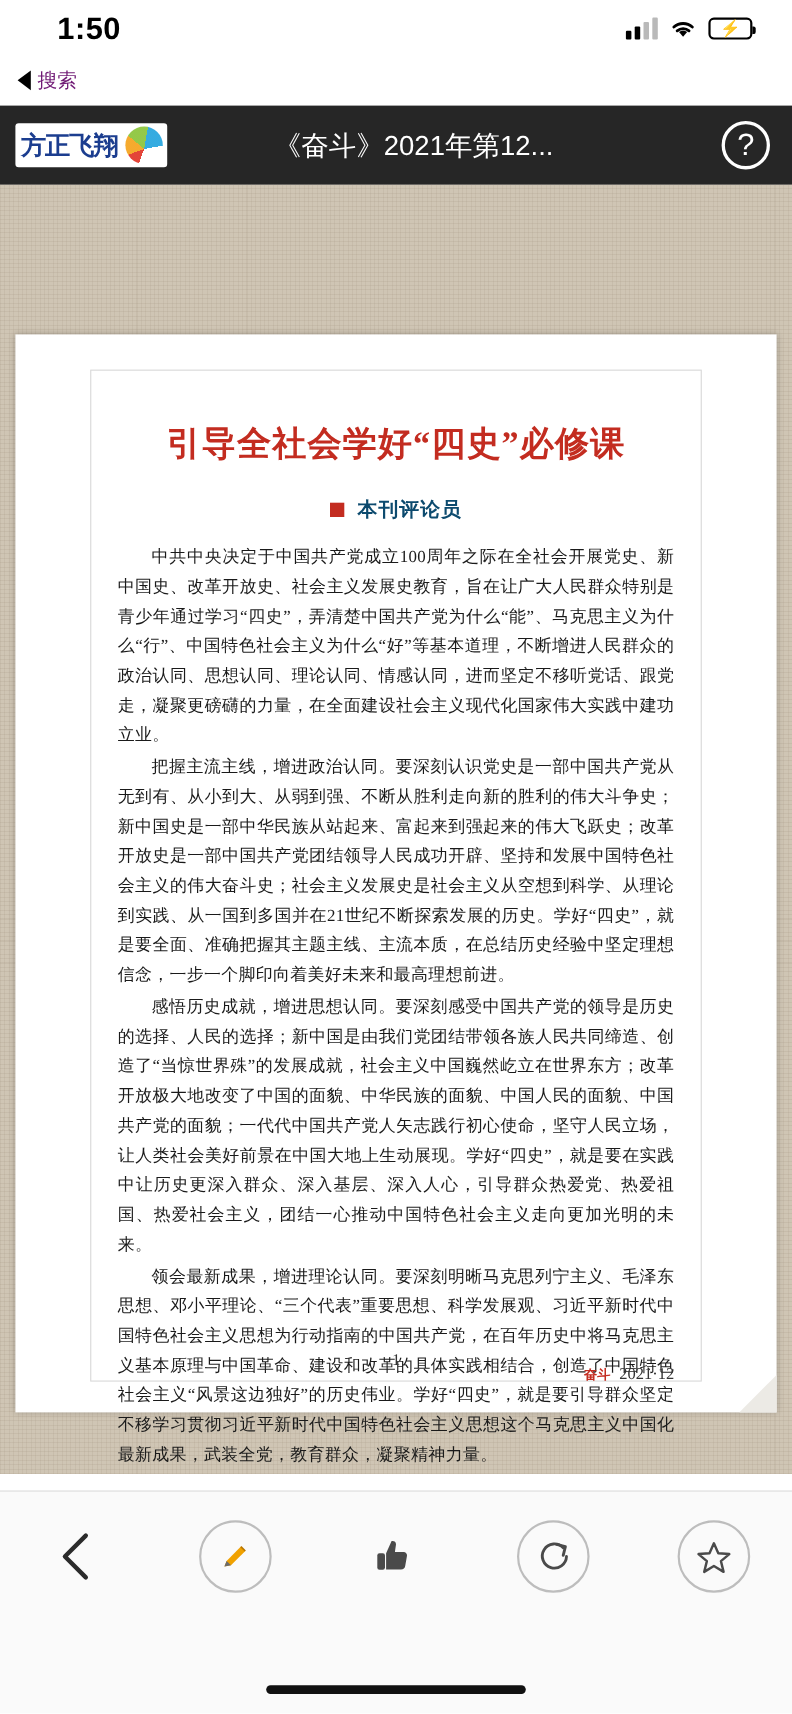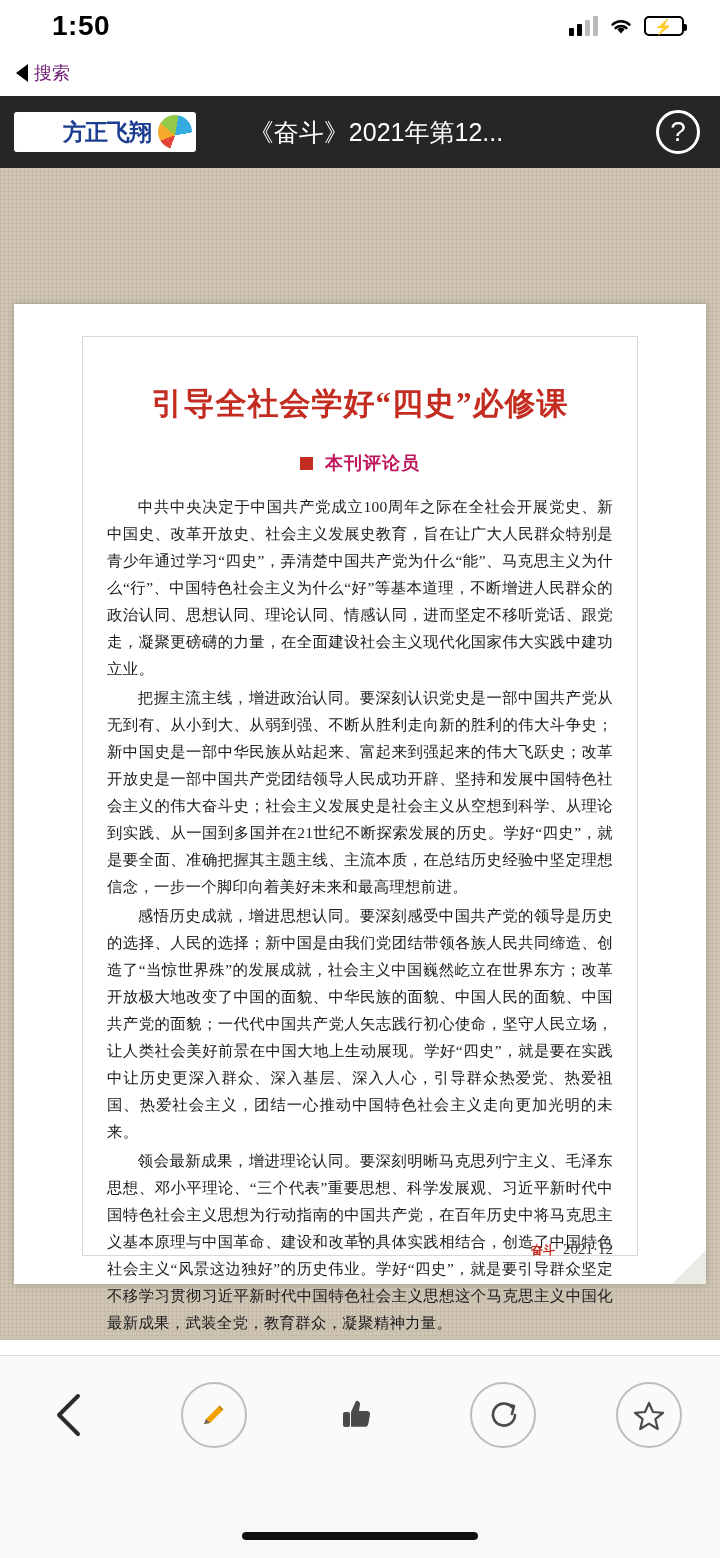--- a/index.html
+++ b/index.html
@@ -129,21 +129,20 @@
   .brand-logo {
     margin-left: 14px;
     height: 40px;
     width: 138px;
     background: #ffffff;
     border-radius: 3px;
     position: relative;
     display: flex;
     align-items: center;
     overflow: hidden;
-    padding-left: 44px;
   }
   .brand-logo .brand-text {
     font-size: 23px;
     font-weight: bold;
     color: #1b3d8f;
     margin-left: 5px;
     letter-spacing: -1px;
     white-space: nowrap;
   }
   .brand-logo .brand-swoosh {
@@ -237,21 +236,21 @@
   .byline .sq {
     width: 13px;
     height: 13px;
     background: #c32c20;
     display: inline-block;
   }
   .byline .who {
     font-family: "Liberation Serif", serif;
     font-size: 18px;
     font-weight: bold;
-    color: #be185d;
+    color: #0c4a6e;
     letter-spacing: 1px;
   }
   .body-text p {
     font-family: "Liberation Serif", serif;
     font-size: 15.4px;
     line-height: 27px;
     color: #1a1a1a;
     margin: 0 0 2px 0;
     text-align: justify;
     text-indent: 2em;

